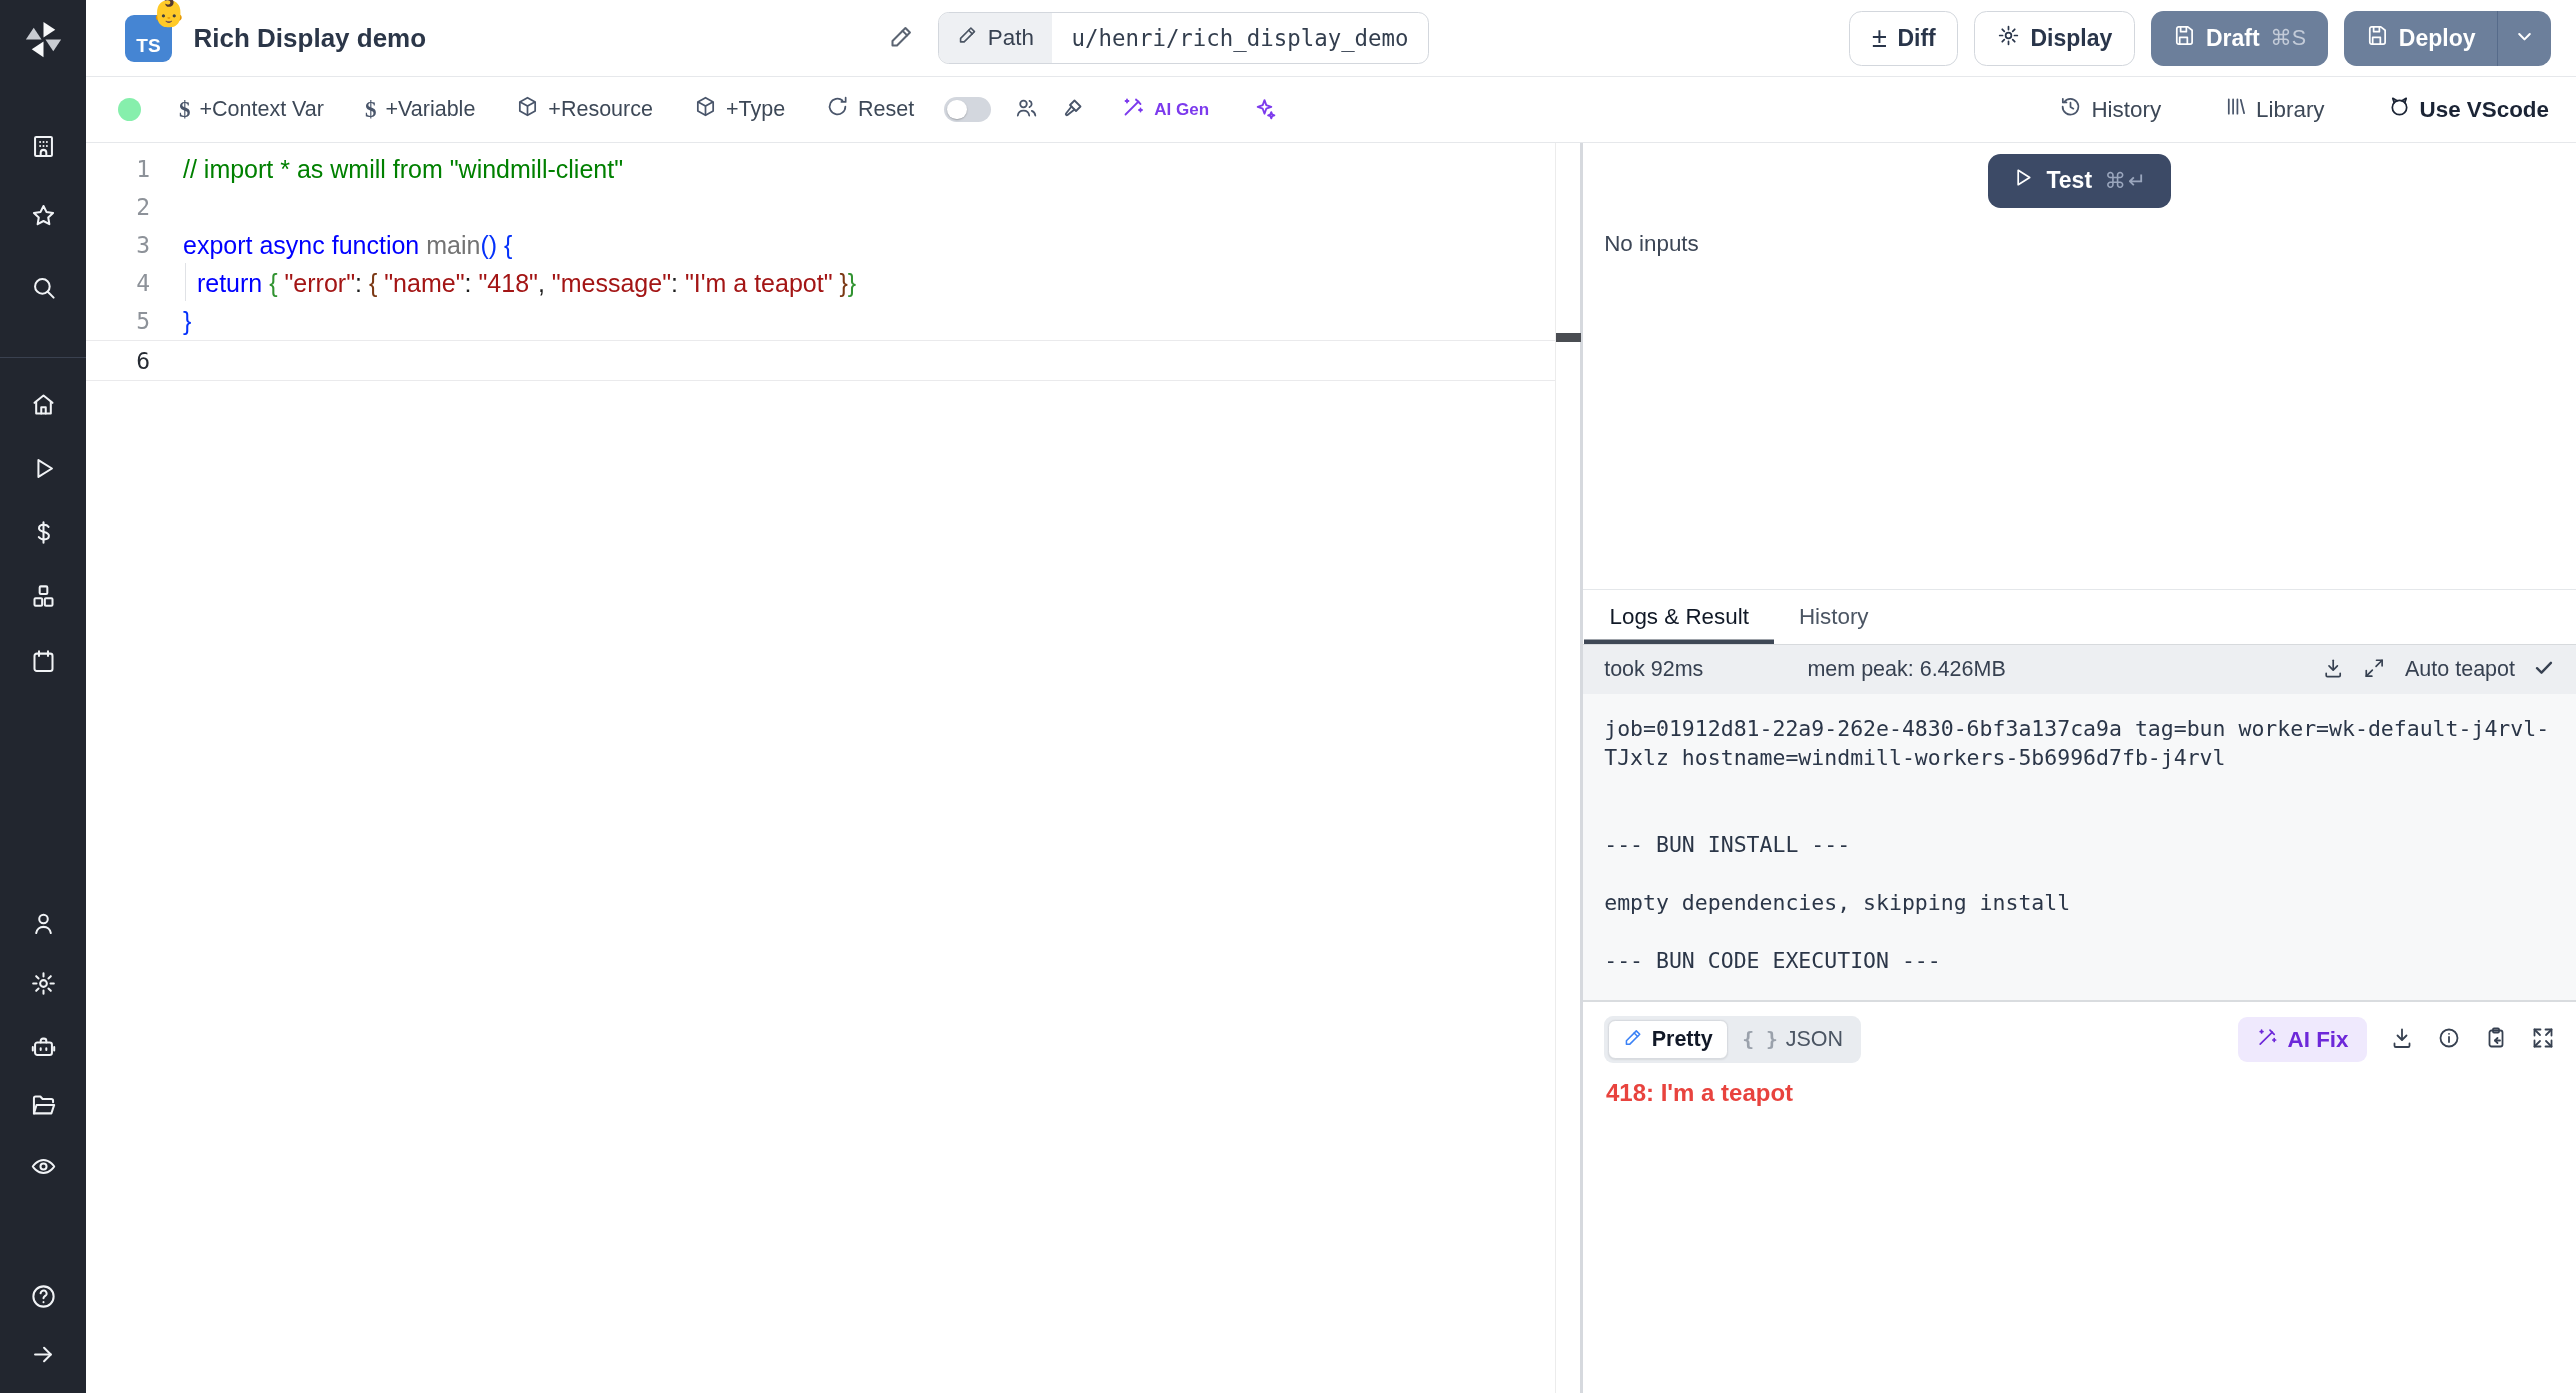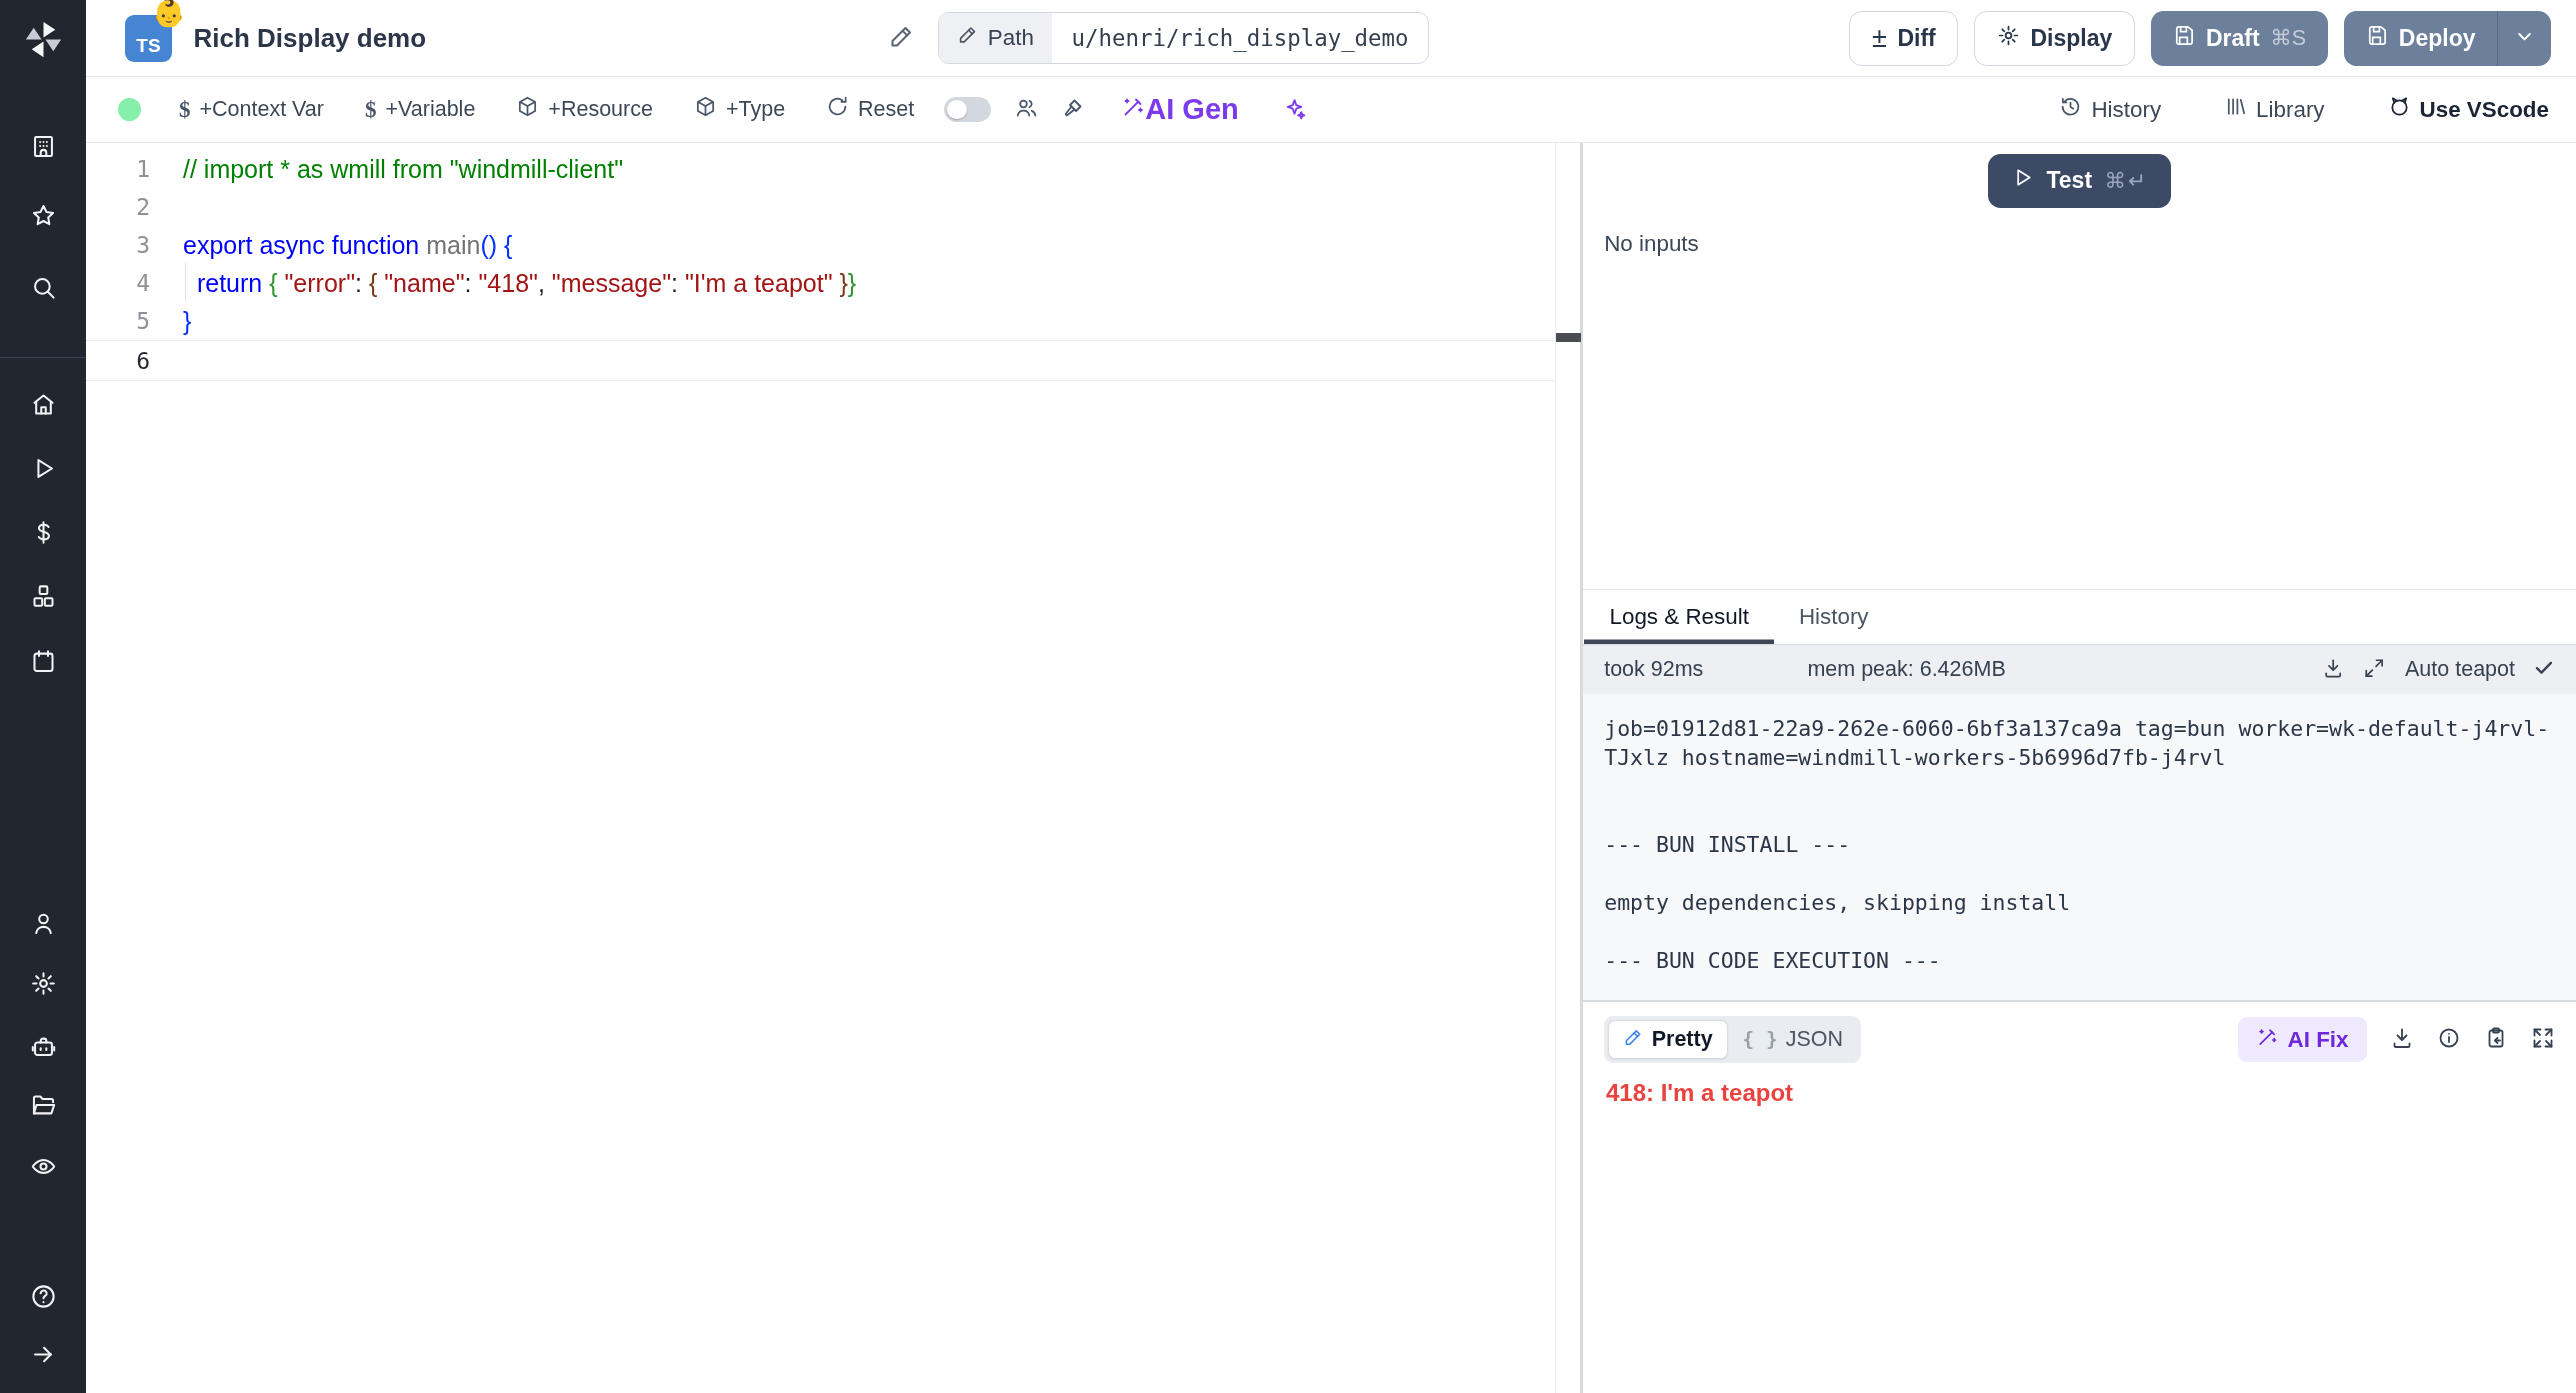--- a/index.html
+++ b/index.html
@@ -59,22 +59,22 @@
   .tbtn { display:flex; align-items:center; gap:9px; background:none; border:none; cursor:pointer;
     font-size:21.5px; color:#3d4857; }
   .tbtn svg { width:23px; height:23px; color:#49556a; }
   .tbtn .dollar-glyph { font-size:23px; font-weight:600; color:#49556a; font-family:"Liberation Serif",serif; }
   .toggle { margin-left:30px; width:47px; height:25px; border-radius:12.5px; background:#d3d7de;
     border:none; position:relative; cursor:pointer; flex:none; }
   .toggle .knob { position:absolute; left:2.7px; top:2.7px; width:19.7px; height:19.7px; border-radius:50%;
     background:#fff; box-shadow:0 0.9px 1.8px rgba(0,0,0,.25); }
   .tb-icon { margin-left:23px; background:none; border:none; color:#49556a; cursor:pointer; display:flex; }
   .tb-icon svg { width:24px; height:24px; }
-  .ai-gen { margin-left:36px; display:flex; align-items:center; background:none; border:none;
-    cursor:pointer; color:#7c3aed; font-size:29px; font-weight:600; }
+  .ai-gen { margin-left:36px; display:flex; align-items:center; gap:9px; background:none; border:none;
+    cursor:pointer; color:#7c3aed; font-size:17px; font-weight:600; }
   .ai-gen svg { width:24px; height:24px; }
   .sparkle-btn { margin-left:43px; background:none; border:none; color:#7c3aed; cursor:pointer; display:flex; }
   .sparkle-btn svg { width:25px; height:25px; }
   .tb-right { margin-left:auto; display:flex; align-items:center; gap:63px; }
   .tb-right .tbtn { font-size:22.4px; }
   .vscode-btn { color:#1b2435; font-weight:600; }
   .vscode-btn svg { color:#1b2435; }
 
   
   .content { flex:1; display:flex; min-height:0; }
@@ -511,21 +511,21 @@
             <button class="mini-btn check-glyph">
               <span><svg viewBox="0 0 24 24" fill="none" stroke="currentColor" stroke-width="2.6" stroke-linecap="round" stroke-linejoin="round">
                     <path d="M4.5 12.5l5 5L20 6.5"></path>
                   </svg></span>
             </button>
           </div>
         </div>
 
         <div class="logs">
           <div>
-              <div class="log-line">job=01912d81-22a9-262e-6060-6bf3a137ca9a tag=bun worker=wk-default-j4rvl-TJxlz hostname=windmill-workers-5b6996d7fb-j4rvl</div>
+              <div class="log-line">job=01912d81-22a9-262e-4830-6bf3a137ca9a tag=bun worker=wk-default-j4rvl-TJxlz hostname=windmill-workers-5b6996d7fb-j4rvl</div>
               <div class="log-line">&nbsp;</div>
               <div class="log-line">&nbsp;</div>
               <div class="log-line">--- BUN INSTALL ---</div>
               <div class="log-line">&nbsp;</div>
               <div class="log-line">empty dependencies, skipping install</div>
               <div class="log-line">&nbsp;</div>
               <div class="log-line">--- BUN CODE EXECUTION ---</div>
             </div>
         </div>
 

